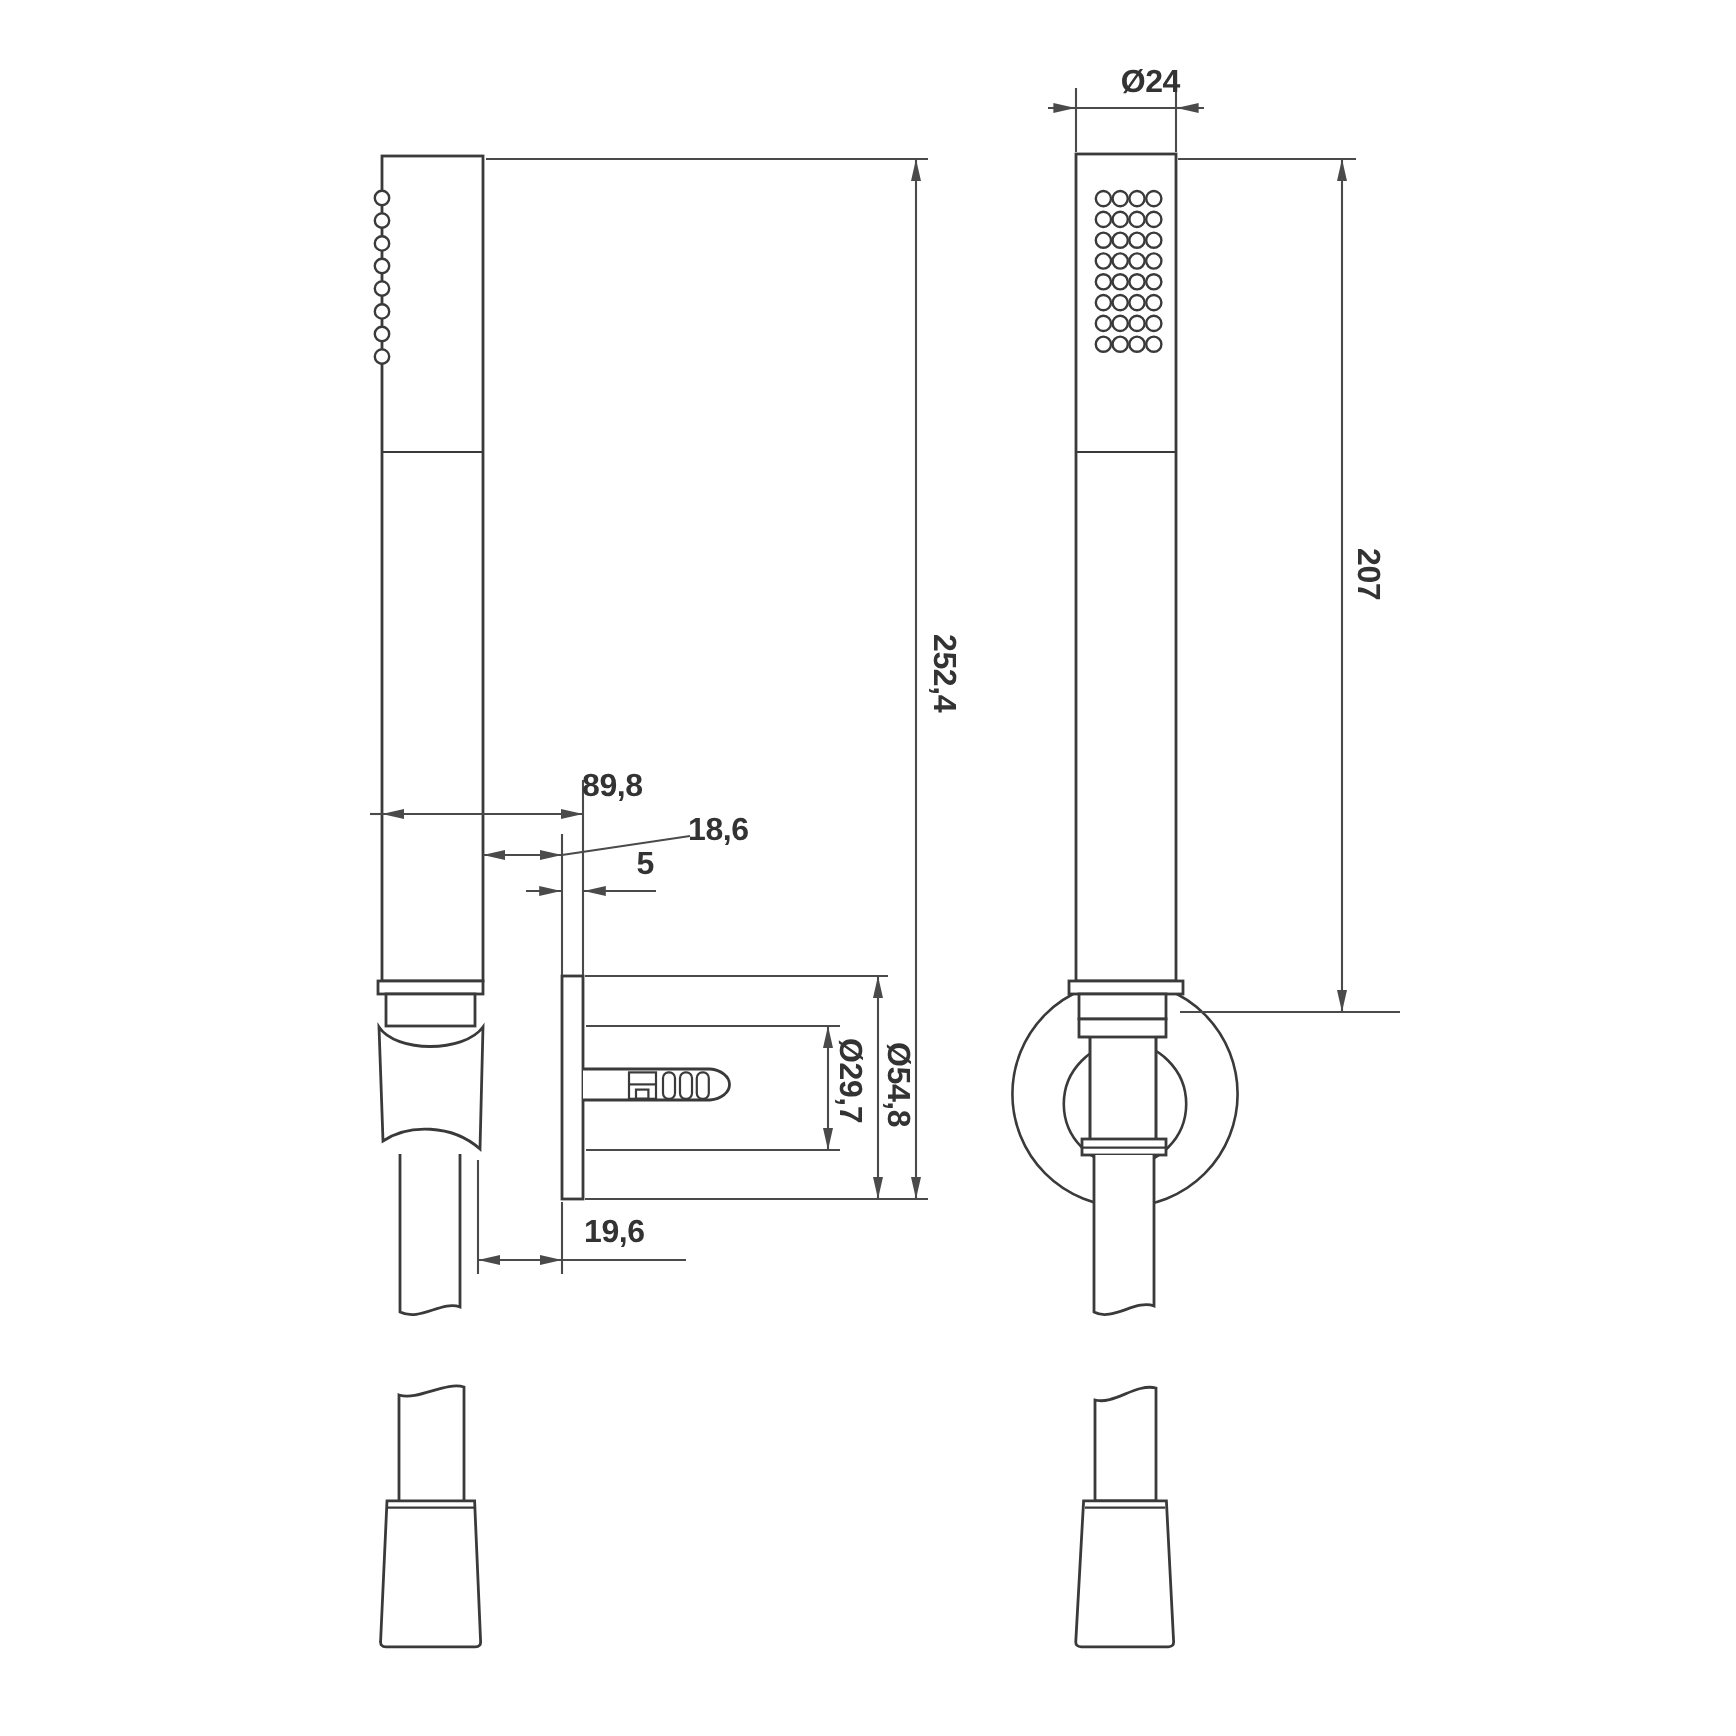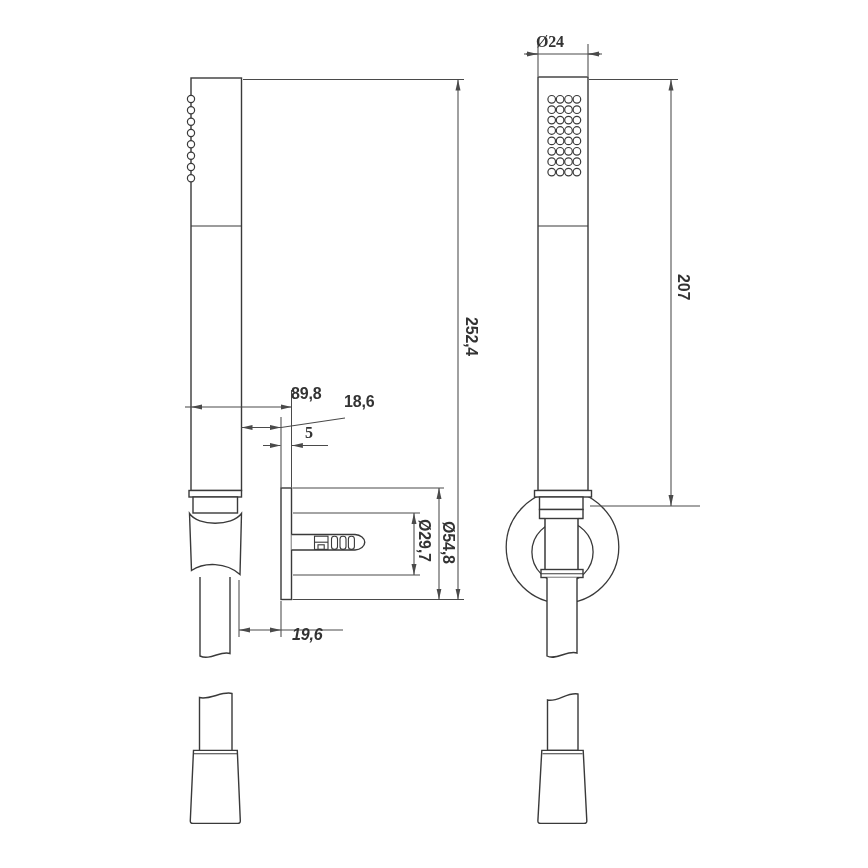--- a/index.html
+++ b/index.html
@@ -1,21 +1,21 @@
 <!DOCTYPE html>
 <html><head>
 <meta charset="utf-8">
 <style>
   html,body{margin:0;padding:0;background:#fff;}
   #canvas{position:relative;width:868px;height:868px;background:#fff;overflow:hidden;
           font-family:"Liberation Sans",sans-serif;}
   #canvas svg{position:absolute;left:0;top:0;}
   .lbl{position:absolute;font:700 16px/1.05 "Liberation Sans",sans-serif;color:#333;
        white-space:nowrap;letter-spacing:-0.2px;}
-  .ctr{text-align:left;font-family:Liberation Serif, serif;}
+  .ctr{text-align:right;}
   .rot{transform-origin:0 0;transform:rotate(90deg);}
 </style>
 </head>
 <body>
 
 <div id="canvas">
 
 <svg width="868" height="868" viewBox="0 0 868 868">
   <defs>
     <marker id="mE" orient="auto" markerUnits="userSpaceOnUse" markerWidth="12" markerHeight="8" refX="11" refY="3.5">
@@ -182,21 +182,21 @@
     <line x1="671" y1="79.5" x2="671" y2="506" marker-start="url(#mS)" marker-end="url(#mE)"></line>
 
     <line x1="524" y1="54" x2="602" y2="54"></line>
     <line x1="526" y1="54" x2="537.7" y2="54" marker-end="url(#mE)"></line>
     <line x1="600" y1="54" x2="588.3" y2="54" marker-end="url(#mE)"></line>
   </g>
 </svg>
 
 <div class="lbl ctr" style="left:536px;top:34px;width:54px;">Ø24</div>
 <div class="lbl" style="left:291px;top:386px;">89,8</div>
-<div class="lbl" style="left:344px;top:394px;">18,6</div>
+<div class="lbl" style="left:344px;top:408px;">18,6</div>
 <div class="lbl ctr" style="left:305px;top:425px;width:22px;">5</div>
-<div class="lbl" style="left:292px;top:627px;font-style:italic;">19,6</div>
+<div class="lbl" style="left:292px;top:609px;">19,6</div>
 <div class="lbl rot" style="left:479px;top:317px;">252,4</div>
 <div class="lbl rot" style="left:691px;top:274px;">207</div>
 <div class="lbl rot" style="left:432px;top:519px;">Ø29,7</div>
 <div class="lbl rot" style="left:456px;top:521px;">Ø54,8</div>
 
 </div>
 
 </body></html>

